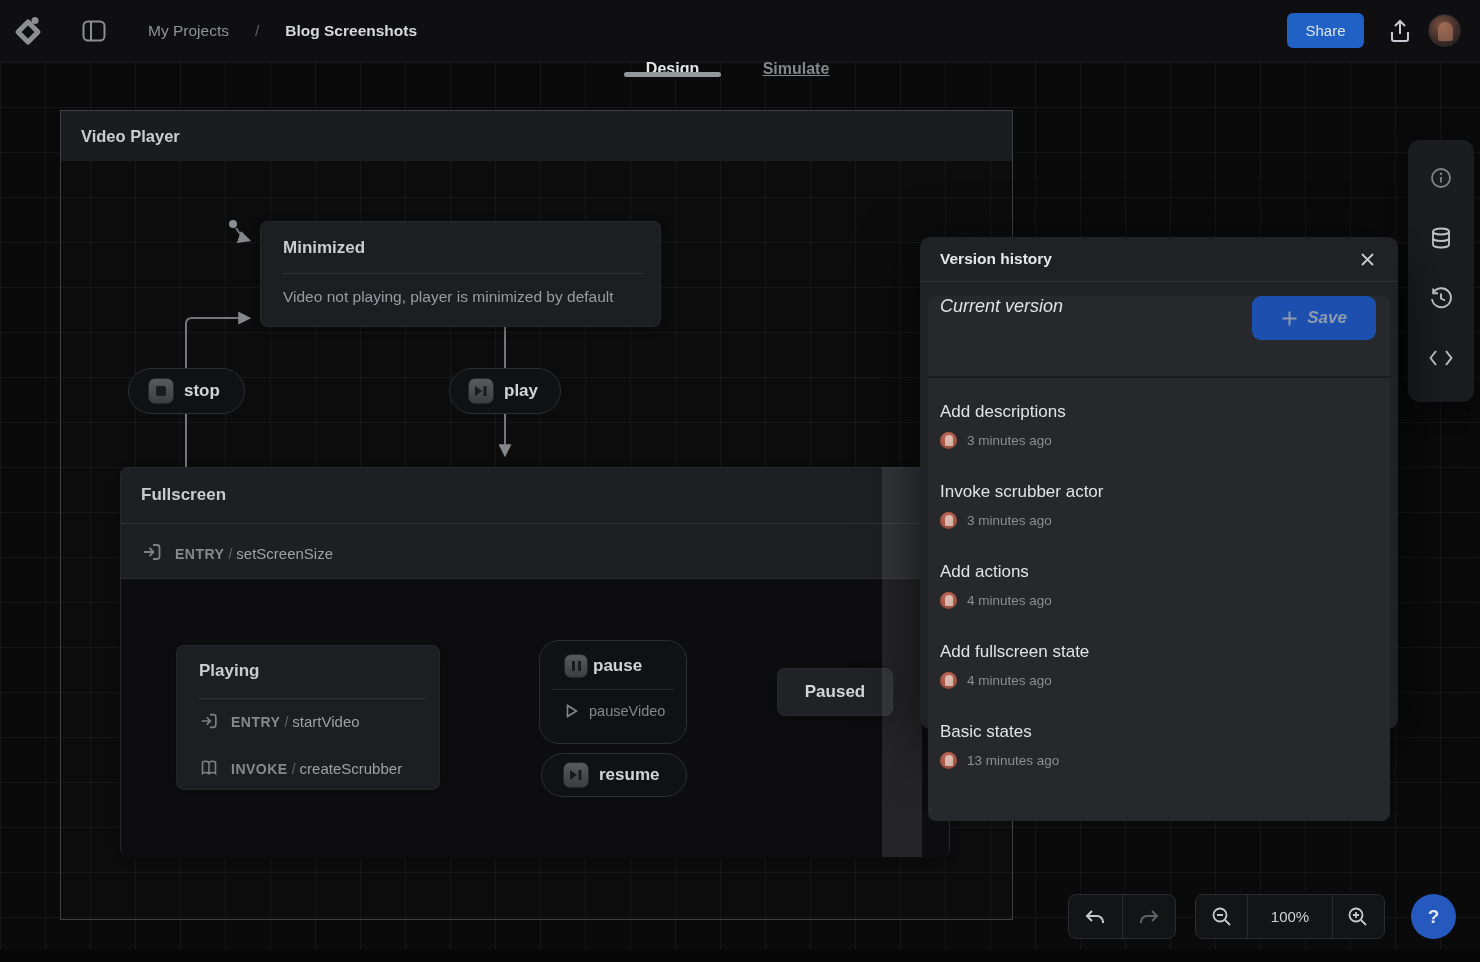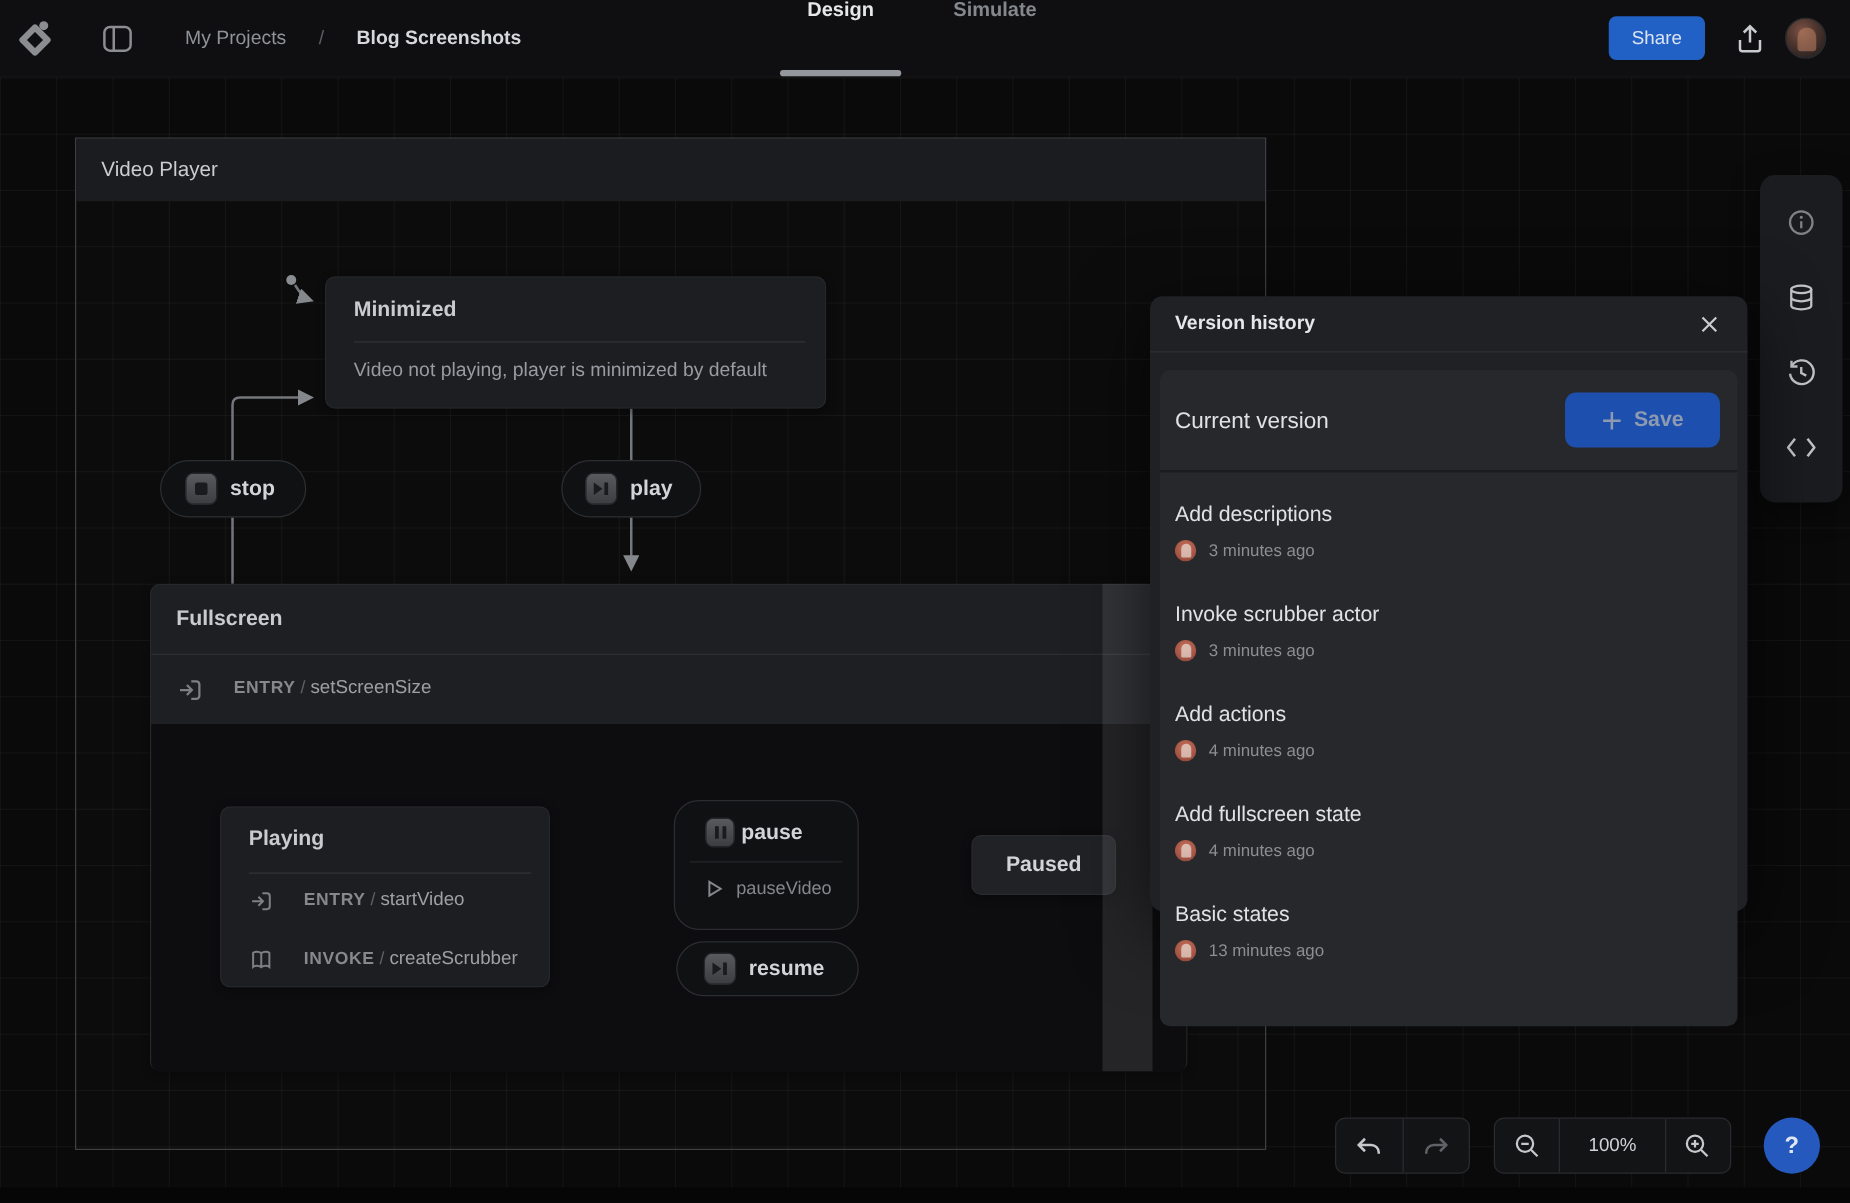--- a/index.html
+++ b/index.html
@@ -8,22 +8,22 @@
 
   
   #topbar { position:absolute; left:0; top:0; width:1480px; height:62px;
             background:#0f0f11; border-bottom:1px solid rgba(255,255,255,0.03); z-index:40; }
   #logo-btn { position:absolute; left:14px; top:12px; width:48px; height:38px; display:flex; align-items:center; cursor:pointer; }
   #panel-toggle { position:absolute; left:80px; top:17px; width:28px; height:28px; cursor:pointer; }
   #breadcrumb { position:absolute; left:148px; top:0; height:62px; display:flex; align-items:center; gap:26px; font-size:15.5px; }
   #breadcrumb .bc-parent { color:#8f9297; cursor:pointer; }
   #breadcrumb .bc-sep { color:#5b5e63; }
   #breadcrumb .bc-current { color:#d6d8db; font-weight:bold; cursor:pointer; }
-  .tab { position:absolute; top:0; height:62px; display:flex; align-items:flex-start; justify-content:center;
-         font-size:16px; font-weight:bold; cursor:pointer; }
+  .tab { position:absolute; top:16px; height:62px; display:flex; align-items:flex-end; justify-content:center;
+         font-size:16px; font-weight:bold; cursor:pointer;text-decoration:underline; }
   #tab-design { left:624px; width:97px; color:#e6e7e9; }
   #tab-design .underline { position:absolute; left:0; bottom:1px; width:97px; height:5px; border-radius:3px; background:#94979c; }
   #tab-simulate { left:752px; width:88px; color:#84878c; }
   #share-btn { position:absolute; left:1287px; top:13px; width:77px; height:35px; border-radius:6px;
                background:#2160c4; color:#dbe4f2; font-size:15px; display:flex; align-items:center;
                justify-content:center; cursor:pointer; }
   #export-btn { position:absolute; left:1384px; top:14px; width:32px; height:34px; cursor:pointer; display:flex; align-items:center; justify-content:center; }
   #topbar-avatar { position:absolute; left:1428px; top:14px; width:33px; height:33px; border-radius:50%;
                    background:radial-gradient(circle at 40% 32%, #7c5244 0%, #4a332d 45%, #26201e 85%);
                    border:1px solid #2a2b2e; cursor:pointer; overflow:hidden; }
@@ -35,41 +35,41 @@
             background-image:
               linear-gradient(rgba(255,255,255,0.045) 1px, transparent 1px),
               linear-gradient(90deg, rgba(255,255,255,0.045) 1px, transparent 1px);
             background-size:45px 45px; }
   #bottom-strip { position:absolute; left:0; top:950px; width:1480px; height:12px; background:#060607; z-index:45; }
 
   #machine { position:absolute; left:60px; top:48px; width:953px; height:810px;
              border:1.5px solid #3e3f43; background:rgba(255,255,255,0.012); z-index:1; }
   #machine-titlebar { position:absolute; left:0; top:0; width:100%; height:50px; background:#1b1c1f;
              display:flex; align-items:center; padding-left:20px; cursor:pointer; }
-  #machine-titlebar span { font-size:16.5px; font-weight:normal; color:#caccd0; }
+  #machine-titlebar span { font-size:16.5px; font-weight:bold; color:#caccd0; }
 
   #edges { position:absolute; left:0; top:0; width:1480px; height:888px; z-index:2; pointer-events:none; }
 
   .state-box { position:absolute; background:#1d1e22; border-radius:8px; border:1px solid rgba(255,255,255,0.045);
                box-shadow:0 2px 8px rgba(0,0,0,0.35); z-index:3; cursor:pointer; }
   .state-title { font-size:17px; font-weight:bold; color:#c9cbd0; }
   .state-divider { height:1px; background:#313236; }
   .kw { font-size:14px; font-weight:bold; letter-spacing:0.5px; color:#85888d; }
   .kw-sep { font-size:14px; color:#5f6267; padding:0 4px; }
   .kw-action { font-size:15px; color:#9da0a5; }
 
   #state-minimized { left:260px; top:159px; width:401px; height:106px; }
   #state-minimized .state-title { position:absolute; left:22px; top:16px; }
   #state-minimized .state-divider { position:absolute; left:22px; right:16px; top:51px; }
   #state-minimized .state-desc { position:absolute; left:22px; top:66px; font-size:15.5px; color:#989ba1; }
 
   #state-fullscreen { left:120px; top:405px; width:830px; height:390px; background:#1e1f23; }
   #state-fullscreen .state-title { position:absolute; left:20px; top:17px; }
   #state-fullscreen .state-divider { position:absolute; left:0; right:0; top:55px; background:#2e2f33; }
-  .entry-row { position:absolute; display:flex; align-items:flex-start; gap:24px; }
+  .entry-row { position:absolute; display:flex; align-items:flex-end; gap:12px; }
   #fullscreen-entry { left:20px; top:73px; }
   #fullscreen-child { position:absolute; left:0; top:110px; width:100%; height:280px; background:#0d0d0f;
                       border-top:1px solid #2a2b2f; border-radius:0 0 8px 8px; }
 
   #state-playing { left:176px; top:583px; width:264px; height:145px; z-index:4; }
   #state-playing .state-title { position:absolute; left:22px; top:15px; }
   #state-playing .state-divider { position:absolute; left:22px; right:14px; top:52px; }
   #playing-entry { left:22px; top:65px; }
   #playing-invoke { left:22px; top:98px;margin-top:14px; }
 
@@ -98,22 +98,22 @@
                  background:rgba(255,255,255,0.10); z-index:6; pointer-events:none; }
 
   
   #version-panel { position:absolute; left:920px; top:237px; width:478px; height:492px; background:#202125;
                    border-radius:10px; box-shadow:0 16px 60px rgba(0,0,0,0.65); z-index:30; }
   #vh-header { position:absolute; left:0; top:0; width:100%; height:45px; display:flex; align-items:center;
                justify-content:space-between; padding:0 18px 0 20px; border-bottom:1px solid #2e2f33; }
   #vh-title { font-size:15.5px; font-weight:bold; color:#e6e7e9; }
   #vh-close { width:26px; height:26px; display:flex; align-items:center; justify-content:center; cursor:pointer; }
   #vh-scroll { position:absolute; left:8px; top:59px; width:462px; height:525px; background:#27282c; border-radius:8px; }
-  #vh-current { height:82px; display:flex; align-items:center; justify-content:space-between;
-                padding:0 14px 0 12px; border-bottom:2px solid #1b1c1f; }
+  #vh-current { height:82px; display:flex; align-items:flex-start; justify-content:space-between;
+                padding:0 14px 0 12px; border-bottom:2px solid #1b1c1f;font-style:italic; }
   #vh-current-label { font-size:18px; color:#dfe1e4; }
   #vh-save { width:124px; height:44px; border-radius:9px; background:#1d50ae; display:flex; align-items:center;
              justify-content:center; gap:9px; cursor:pointer; }
   #vh-save span { font-size:17px; font-weight:bold; color:#8e9aaf; }
   #vh-list { padding:24px 12px 0 12px; }
   .vh-item { margin-bottom:33px; cursor:pointer; }
   .vh-item-name { font-size:17px; color:#e0e2e5; }
   .vh-item-meta { margin-top:10px; display:flex; align-items:center; gap:10px; }
   .vh-avatar { width:17px; height:17px; border-radius:50%; flex:none;
                background:radial-gradient(circle at 50% 35%, #c4705a 0%, #a65544 60%, #7e3f33 100%); position:relative; overflow:hidden; }

